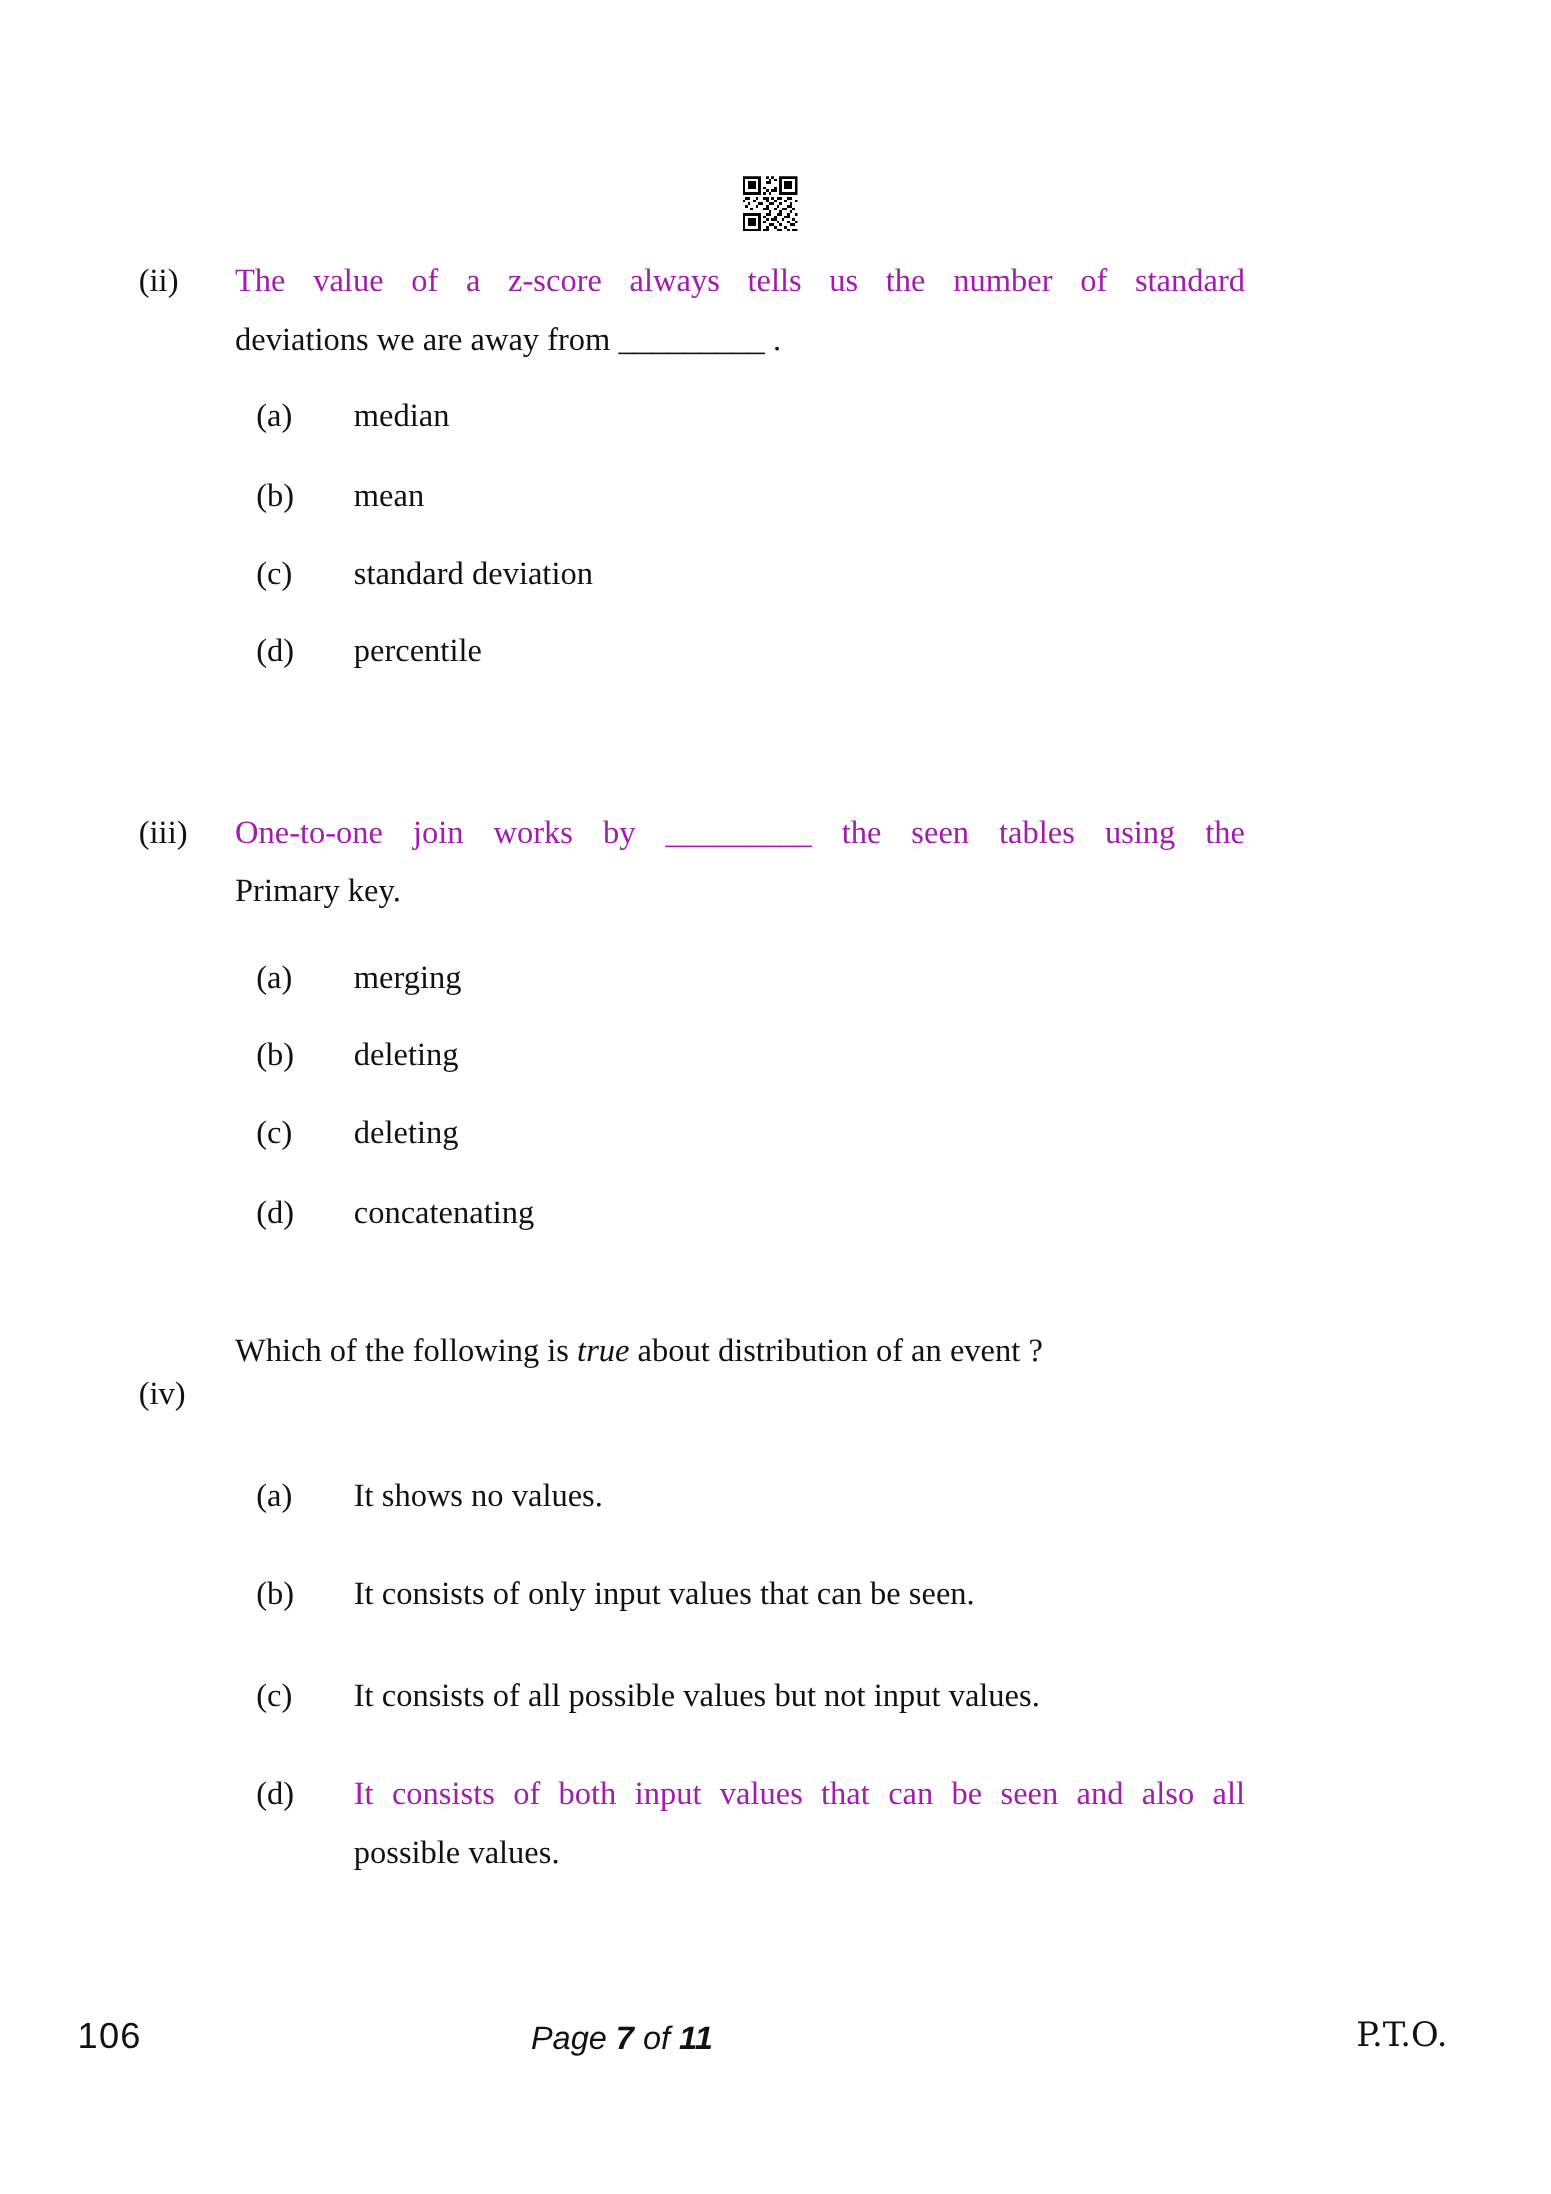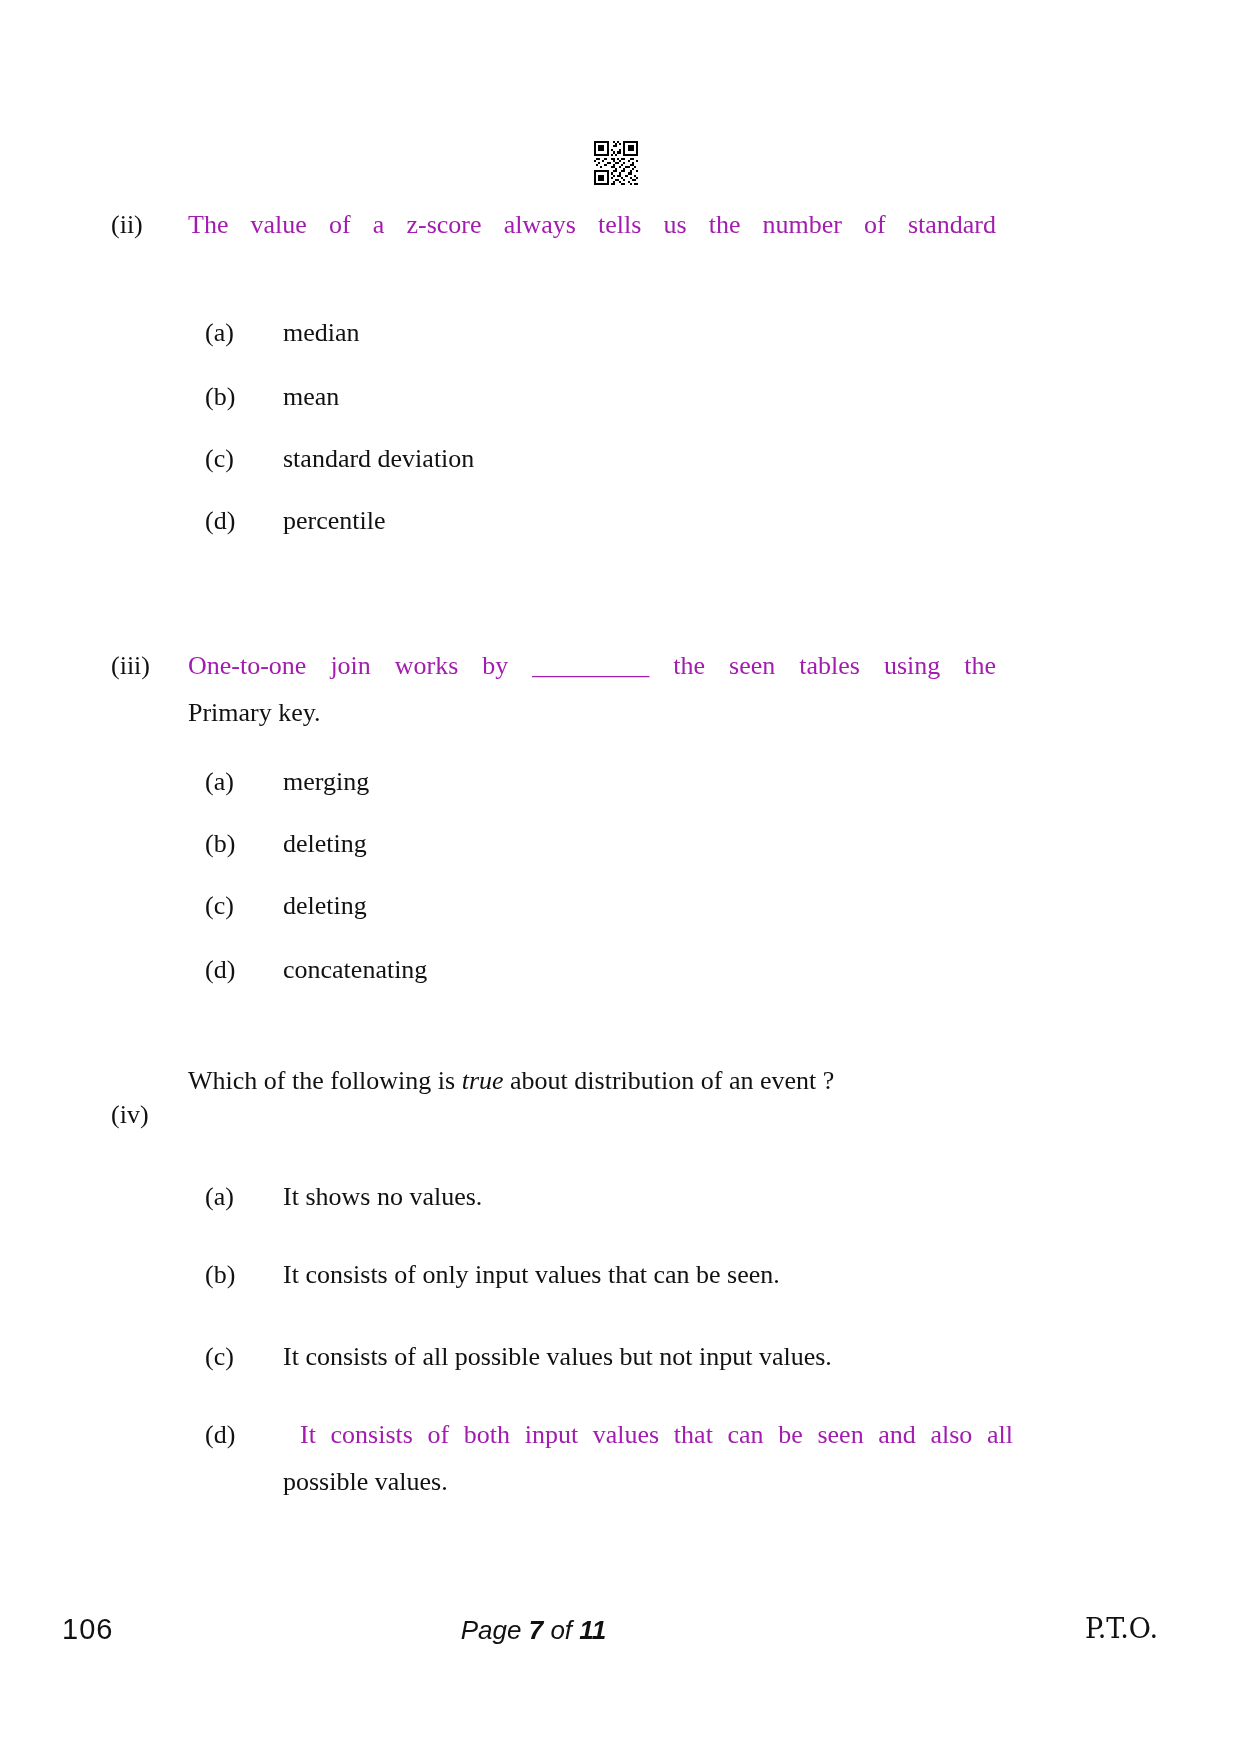--- a/index.html
+++ b/index.html
@@ -25,21 +25,21 @@
   }
   .jline {
     font-size: 26px;
     line-height: 34px;
     white-space: normal;
     text-align: justify;
     text-align-last: justify;
     color: #a21caf;
   }
   .qw { width: 808px; }   
-  .ow { width: 713px; margin-left: 17px; }   
+  .ow { width: 713px; }   
   .qnum { left: 111px; }
   .qbody { left: 188px; }
   .olabel { left: 205px; }
   .obody { left: 283px; }
   .italic { font-style: italic; }
   .qr {
     position: absolute;
     left: 594px; top: 141px;
     width: 44px; height: 44px;
   }
@@ -51,21 +51,20 @@
   }
   .footer-center {
     position: absolute;
     left: 0; top: 1615px;
     width: 995px;
     text-align: center;
     font-family: "Liberation Sans", sans-serif;
     font-style: italic;
     font-size: 26px;
     white-space: nowrap;
-    margin-left: 36px;
   }
   .footer-center .num { font-weight: bold; }
   .footer-pto {
     font-family: "DejaVu Serif", serif;
     font-size: 27px;
     white-space: nowrap;
   }
 </style>
 </head>
 <body>
@@ -154,20 +153,21 @@
         <rect x="8" y="20" width="2" height="1"></rect>
           <rect x="13" y="20" width="2" height="1"></rect>
         <rect x="17" y="20" width="1" height="1"></rect>
           <rect x="19" y="20" width="2" height="1"></rect>
       </g>
     </svg>
   </div>
 
   <div class="abs txt qnum" style="top:208px">(ii)</div>
   <div class="abs jline qbody qw" style="top:208px">The value of a z-score always tells us the number of standard</div>
+  <div class="abs txt qbody" style="top:255px">deviations we are away from _________ .</div>
 
   <div class="abs txt olabel" style="top:316px">(a)</div>
   <div class="abs txt obody" style="top:316px">median</div>
   <div class="abs txt olabel" style="top:380px">(b)</div>
   <div class="abs txt obody" style="top:380px">mean</div>
   <div class="abs txt olabel" style="top:442px">(c)</div>
   <div class="abs txt obody" style="top:442px">standard deviation</div>
   <div class="abs txt olabel" style="top:504px">(d)</div>
   <div class="abs txt obody" style="top:504px">percentile</div>
 

